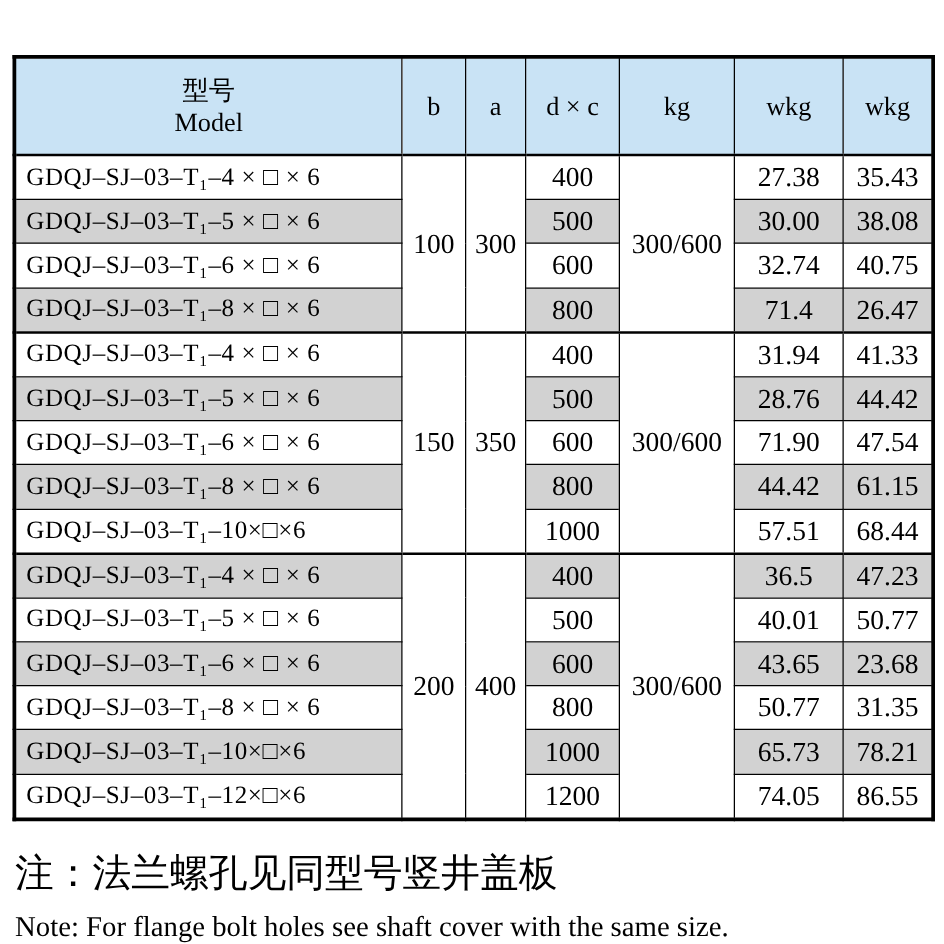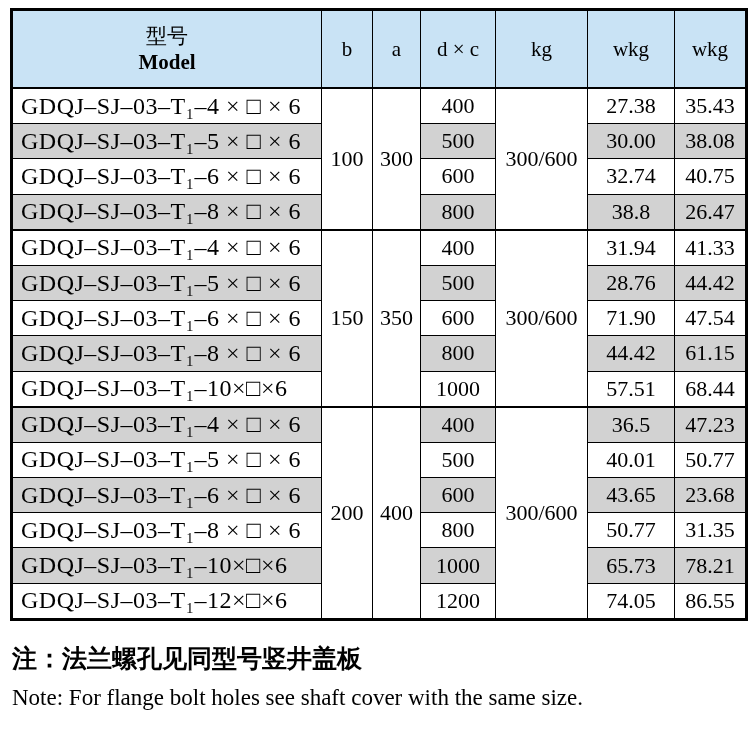--- a/index.html
+++ b/index.html
@@ -9,20 +9,21 @@
     width: 755px;
     height: 755px;
     font-family: "Liberation Serif", "DejaVu Serif", serif;
     color: #000000;
   }
   .page {
     width: 755px;
     height: 584px;
     box-sizing: border-box;
     padding: 8px 10px 0 10px;
+    margin-top: 36px;
   }
   table.spec {
     border-collapse: collapse;
     table-layout: fixed;
     width: 735px;
     border: 3px solid #000000;
   }
   table.spec th, table.spec td {
     border: 1.5px solid #000000;
     text-align: center;
@@ -32,47 +33,46 @@
     white-space: nowrap;
   }
   table.spec thead th {
     background: #c9e3f5;
     height: 76px;
     font-weight: normal;
     font-size: 21px;
     border-bottom: 2.5px solid #000000;
   }
   .hdr-model-zh { display: block; line-height: 1.25; }
-  .hdr-model-en { display: block; line-height: 1.25; font-weight: bold; }
+  .hdr-model-en { display: block; line-height: 1.25; }
   table.spec tbody td {
     height: 34.2px;
     font-size: 22px;
     background: #ffffff;
   }
   table.spec tbody td.model {
     text-align: left;
     padding-left: 8px;
-    font-size: 24px;
+    font-size: 20px;
     letter-spacing: 0.5px;
   }
   table.spec tbody td.shade {
     background: #d2d2d2;
   }
   table.spec tr.group-start td {
     border-top: 2.5px solid #000000;
   }
   .notes {
     margin-top: 22px;
     padding-left: 2px;
   }
   .note-zh {
-    font-size: 25px;
+    font-size: 31px;
     line-height: 1.3;
     margin: 0 0 8px 0;
-    font-weight: bold;
   }
   .note-en {
     font-size: 23px;
     line-height: 1.3;
     margin: 0;
   }
 </style>
 </head>
 <body>
 
@@ -120,21 +120,21 @@
         </tr>
         <tr>
           <td class="model">GDQJ–SJ–03–T₁–6 × □ × 6</td>
           <td>600</td>
           <td>32.74</td>
           <td>40.75</td>
         </tr>
         <tr>
           <td class="model shade">GDQJ–SJ–03–T₁–8 × □ × 6</td>
           <td class="shade">800</td>
-          <td class="shade">38.8</td>
+          <td class="shade">71.4</td>
           <td class="shade">26.47</td>
         </tr>
         <tr class="group-start">
           <td class="model">GDQJ–SJ–03–T₁–4 × □ × 6</td>
           <td rowspan="5">150</td>
           <td rowspan="5">350</td>
           <td>400</td>
           <td rowspan="5">300/600</td>
           <td>31.94</td>
           <td>41.33</td>

